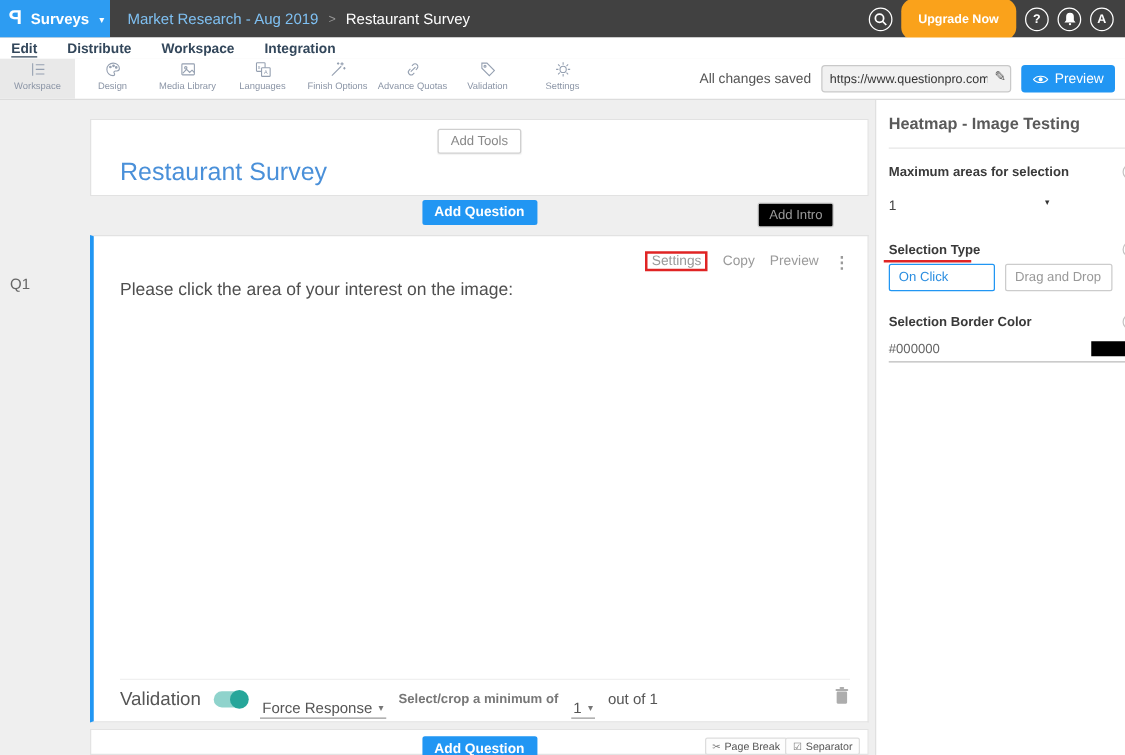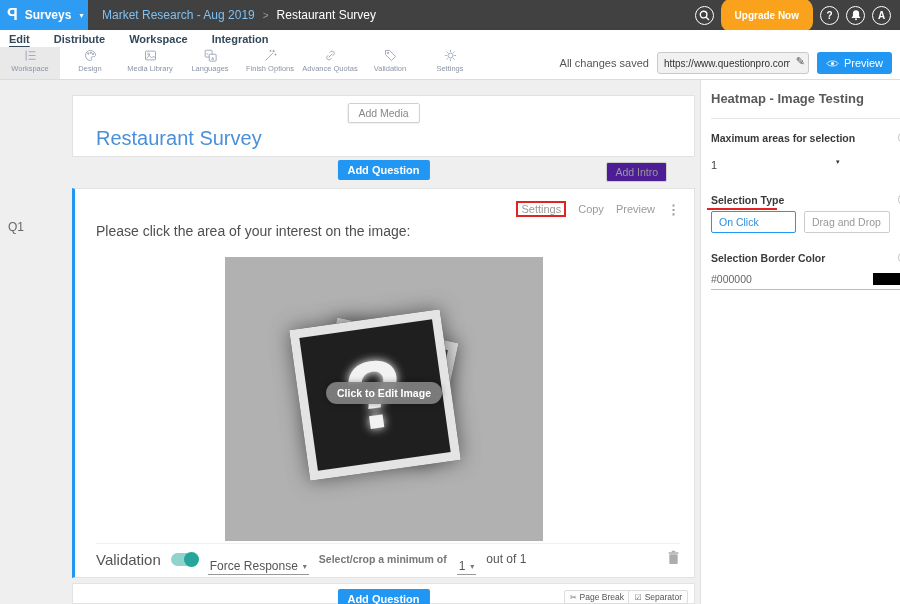--- a/index.html
+++ b/index.html
@@ -47,21 +47,21 @@
   .content { position:absolute; left:0; top:80px; width:700px; height:524px; background:#efefef; }
   .q-num { position:absolute; left:8px; top:140px; font-size:12px; color:#666; }
 
   .header-card { position:absolute; left:72px; top:15px; width:623px; height:62px; background:#fff; border:1px solid #e2e2e2; }
   .add-logo-btn { position:absolute; left:50%; transform:translateX(-50%); top:7px; background:#fff; border:1px solid #cfcfcf; border-radius:2px; font-size:10.5px; color:#888; padding:3px 10px; box-shadow:0 1px 1px rgba(0,0,0,.05); }
   .survey-title { position:absolute; left:23px; top:31px; font-size:20px; color:#4a90d9; }
 
   .add-q-row { position:absolute; left:72px; top:80px; width:623px; height:24px; }
   .btn-blue { background:#2196f3; color:#fff; border:none; border-radius:2px; font-size:11px; font-weight:bold; padding:4px 10px; }
   .add-q-top { position:absolute; left:50%; transform:translateX(-50%); top:0; }
-  .add-intro-btn { position:absolute; right:28px; top:2px; background:#4c1d95; border:1px solid #cfcfcf; border-radius:2px; font-size:10.5px; color:#999; padding:3px 8px; }
+  .add-intro-btn { position:absolute; right:28px; top:2px; background:#000000; border:1px solid #cfcfcf; border-radius:2px; font-size:10.5px; color:#999; padding:3px 8px; }
 
   .question-card { position:absolute; left:72px; top:108px; width:623px; height:390px; background:#fff; border:1px solid #e2e2e2; border-left:3px solid #2196f3; }
   .q-actions { position:absolute; top:12px; right:14px; display:flex; align-items:center; gap:12px; font-size:11px; color:#9a9a9a; }
   .settings-annot { border:2px solid #e02424; padding:0 3px; }
   .dots-menu { font-size:13px; color:#9a9a9a; font-weight:bold; }
   .q-text { position:absolute; left:21px; top:34px; font-size:14px; color:#4f4f4f; }
 
   .img-ph { position:absolute; left:150px; top:68px; width:318px; height:284px; background:#b1b1b1; }
   .frame-back { position:absolute; left:98px; top:72px; width:124px; height:124px; background:#2e2e2e; border:9px solid #dcdcdc; transform:rotate(12deg); box-shadow:0 0 18px rgba(70,70,70,.75); }
   .frame-front { position:absolute; left:74px; top:62px; width:152px; height:152px; background:#1f1f1f; border:9px solid #e4e4e4; transform:rotate(-8deg); box-shadow:0 0 20px rgba(70,70,70,.8); display:flex; align-items:center; justify-content:center; }
@@ -242,45 +242,38 @@
           </svg>
         <span>Preview</span>
       </button>
     </div>
   </div>
 
   <div class="content">
     <span class="q-num">Q1</span>
 
     <div class="header-card">
-      <button class="add-logo-btn">Add Media</button>
+      <button class="add-logo-btn">Add Tools</button>
       <div class="survey-title">Restaurant Survey</div>
     </div>
 
     <div class="add-q-row">
       <button class="btn-blue add-q-top">Add Question</button>
       <button class="add-intro-btn">Add Intro</button>
     </div>
 
     <div class="question-card">
       <div class="q-actions">
         <span class="settings-annot">Settings</span>
         <span>Copy</span>
         <span>Preview</span>
         <span class="dots-menu">⋮</span>
       </div>
       <div class="q-text">Please click the area of your interest on the image:</div>
 
-      <div class="img-ph">
-        <div class="frame-back"></div>
-        <div class="frame-front">
-          <span class="qmark">?</span>
-        </div>
-        <span class="cta-pill">Click to Edit Image</span>
-      </div>
 
       <div class="validation-row">
         <span class="val-label">Validation</span>
         <span class="toggle">
             <span class="knob"></span>
           </span>
         <span class="select-underline">
           <span>Force Response</span>
           <span class="caret">▾</span>
         </span>

